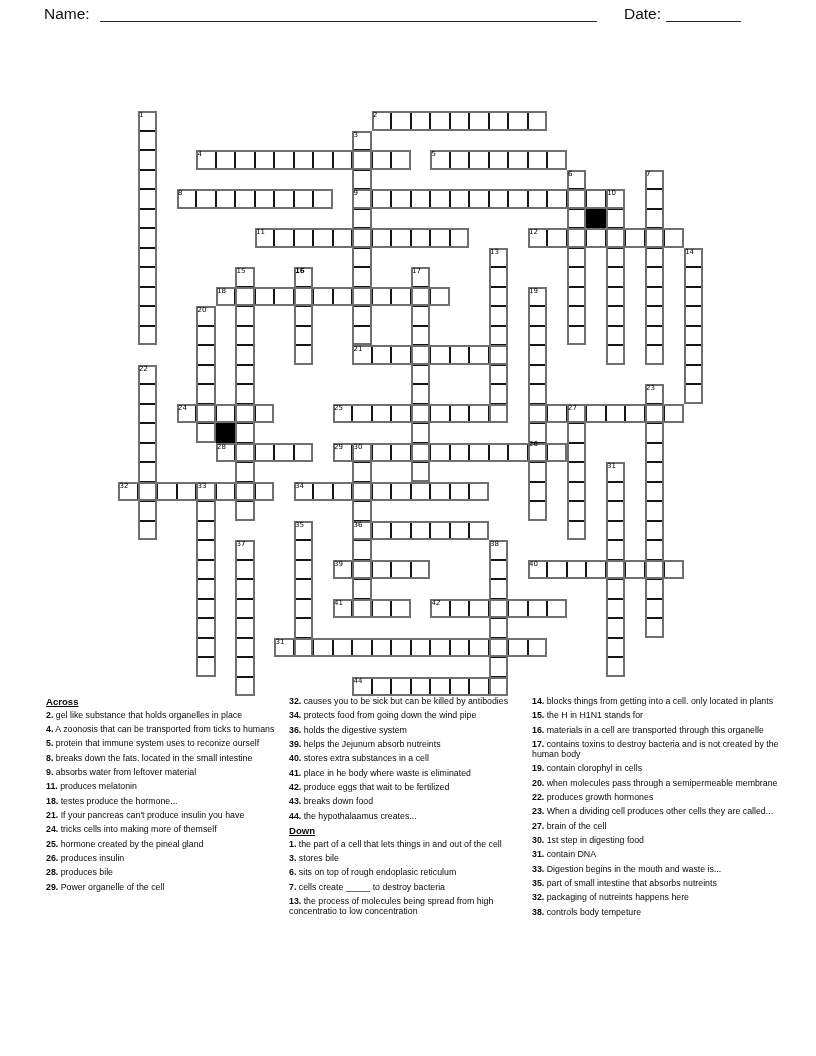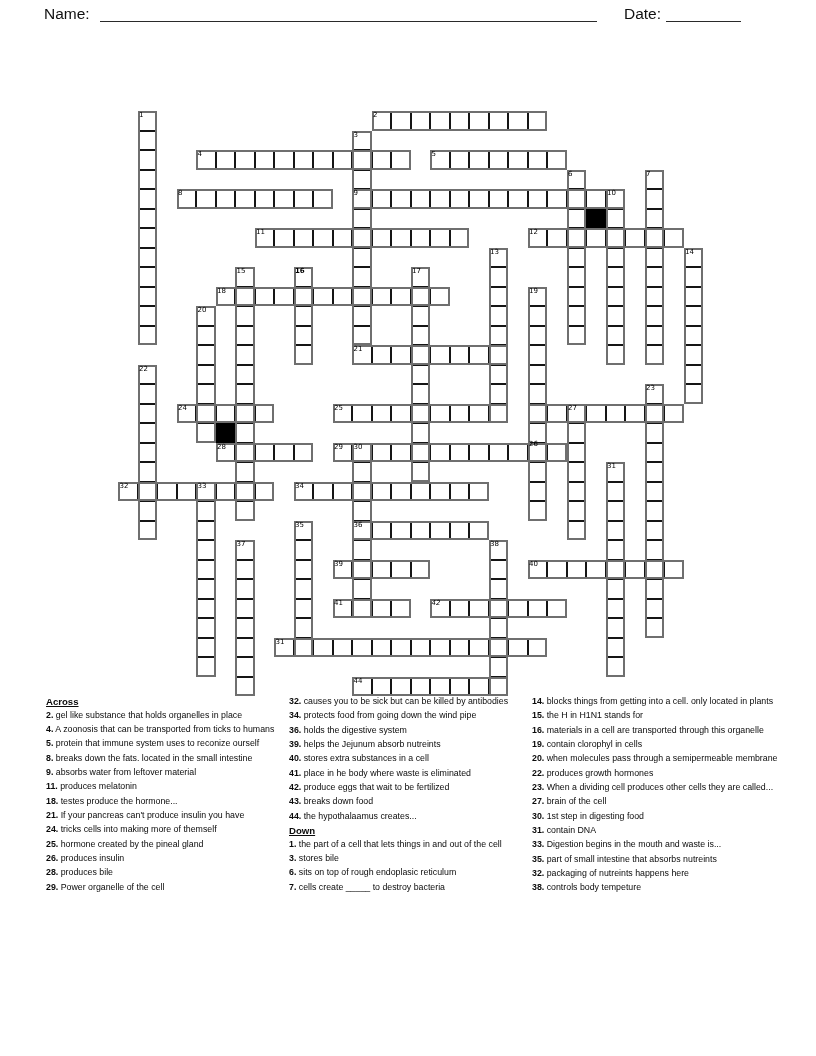--- a/index.html
+++ b/index.html
@@ -557,25 +557,27 @@
       <div class="clue"><span class="cnum">40.</span> stores extra substances in a cell</div>
       <div class="clue"><span class="cnum">41.</span> place in he body where waste is eliminated</div>
       <div class="clue"><span class="cnum">42.</span> produce eggs that wait to be fertilized</div>
       <div class="clue"><span class="cnum">43.</span> breaks down food</div>
       <div class="clue"><span class="cnum">44.</span> the hypothalaamus creates...</div>
       <div class="clue-heading">Down</div>
       <div class="clue"><span class="cnum">1.</span> the part of a cell that lets things in and out of the cell</div>
       <div class="clue"><span class="cnum">3.</span> stores bile</div>
       <div class="clue"><span class="cnum">6.</span> sits on top of rough endoplasic reticulum</div>
       <div class="clue"><span class="cnum">7.</span> cells create _____ to destroy bacteria</div>
+      <div class="clue"><span class="cnum">13.</span> the process of molecules being spread from high concentratio to low concentration</div>
     </div>
   <div id="clues-right" class="clue-col">
       <div class="clue"><span class="cnum">14.</span> blocks things from getting into a cell. only located in plants</div>
       <div class="clue"><span class="cnum">15.</span> the H in H1N1 stands for</div>
       <div class="clue"><span class="cnum">16.</span> materials in a cell are transported through this organelle</div>
+      <div class="clue"><span class="cnum">17.</span> contains toxins to destroy bacteria and is not created by the human body</div>
       <div class="clue"><span class="cnum">19.</span> contain clorophyl in cells</div>
       <div class="clue"><span class="cnum">20.</span> when molecules pass through a semipermeable membrane</div>
       <div class="clue"><span class="cnum">22.</span> produces growth hormones</div>
       <div class="clue"><span class="cnum">23.</span> When a dividing cell produces other cells they are called...</div>
       <div class="clue"><span class="cnum">27.</span> brain of the cell</div>
       <div class="clue"><span class="cnum">30.</span> 1st step in digesting food</div>
       <div class="clue"><span class="cnum">31.</span> contain DNA</div>
       <div class="clue"><span class="cnum">33.</span> Digestion begins in the mouth and waste is...</div>
       <div class="clue"><span class="cnum">35.</span> part of small intestine that absorbs nutreints</div>
       <div class="clue"><span class="cnum">32.</span> packaging of nutreints happens here</div>

